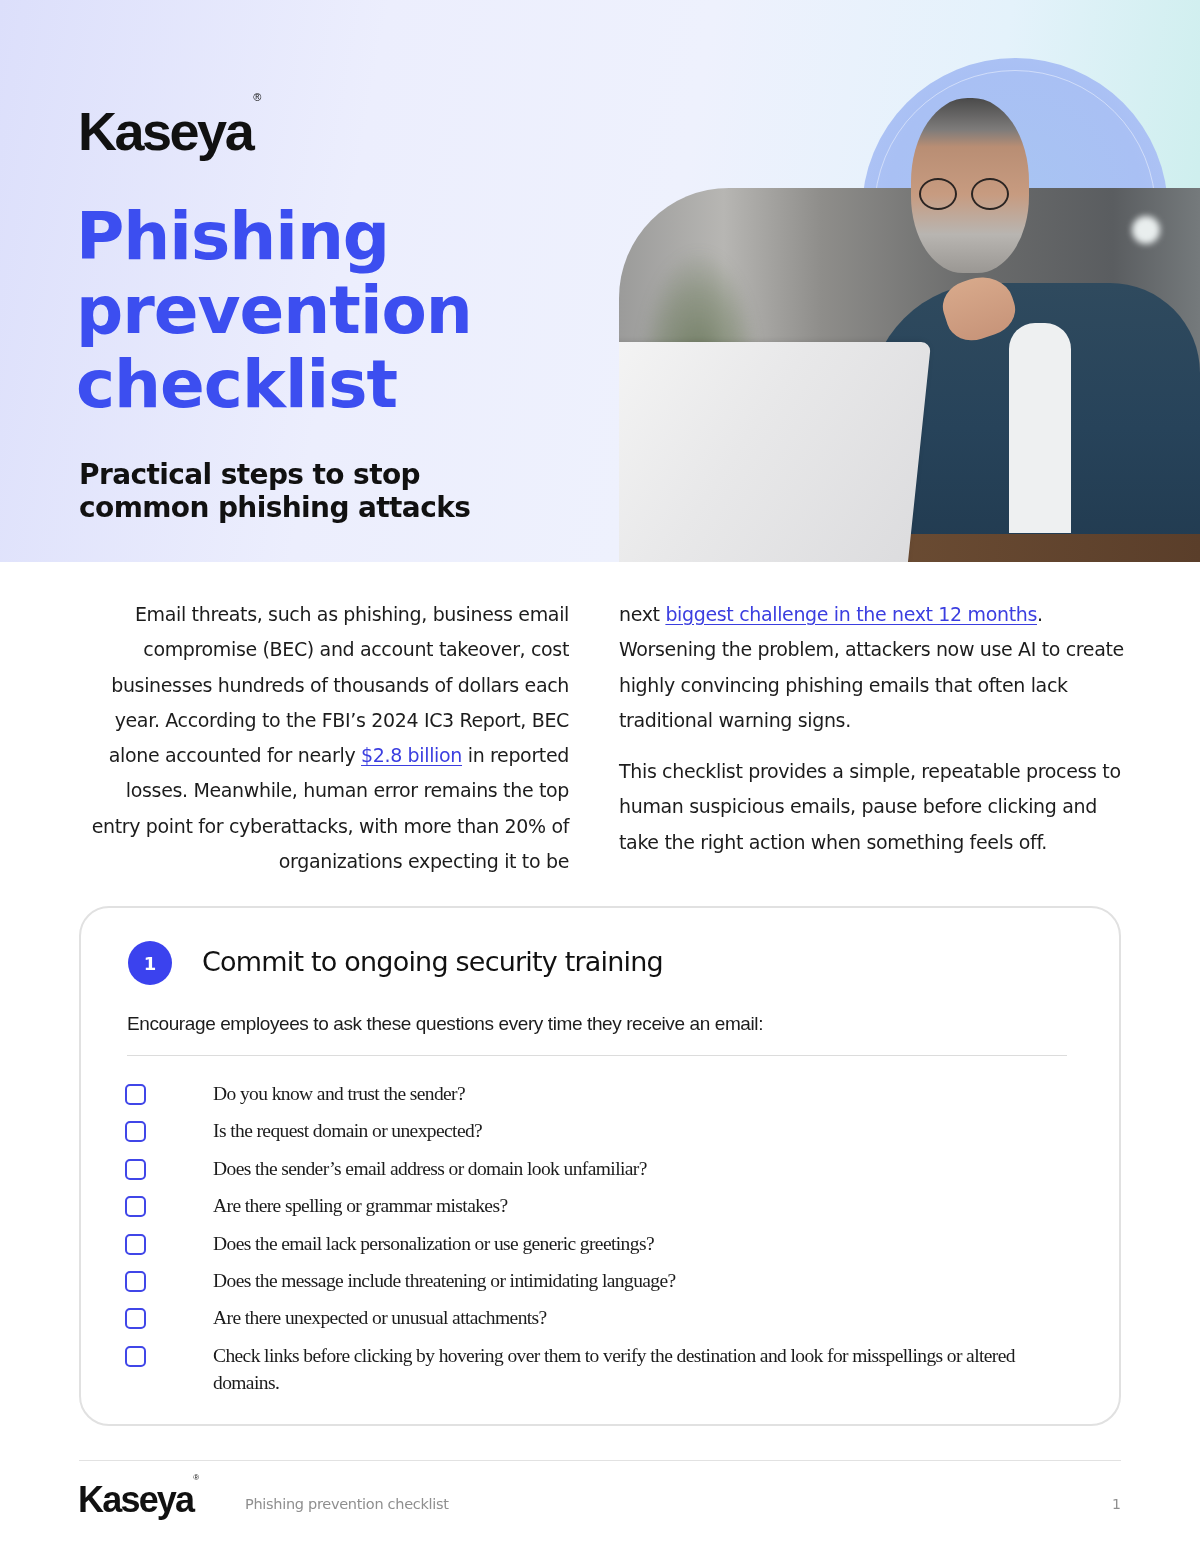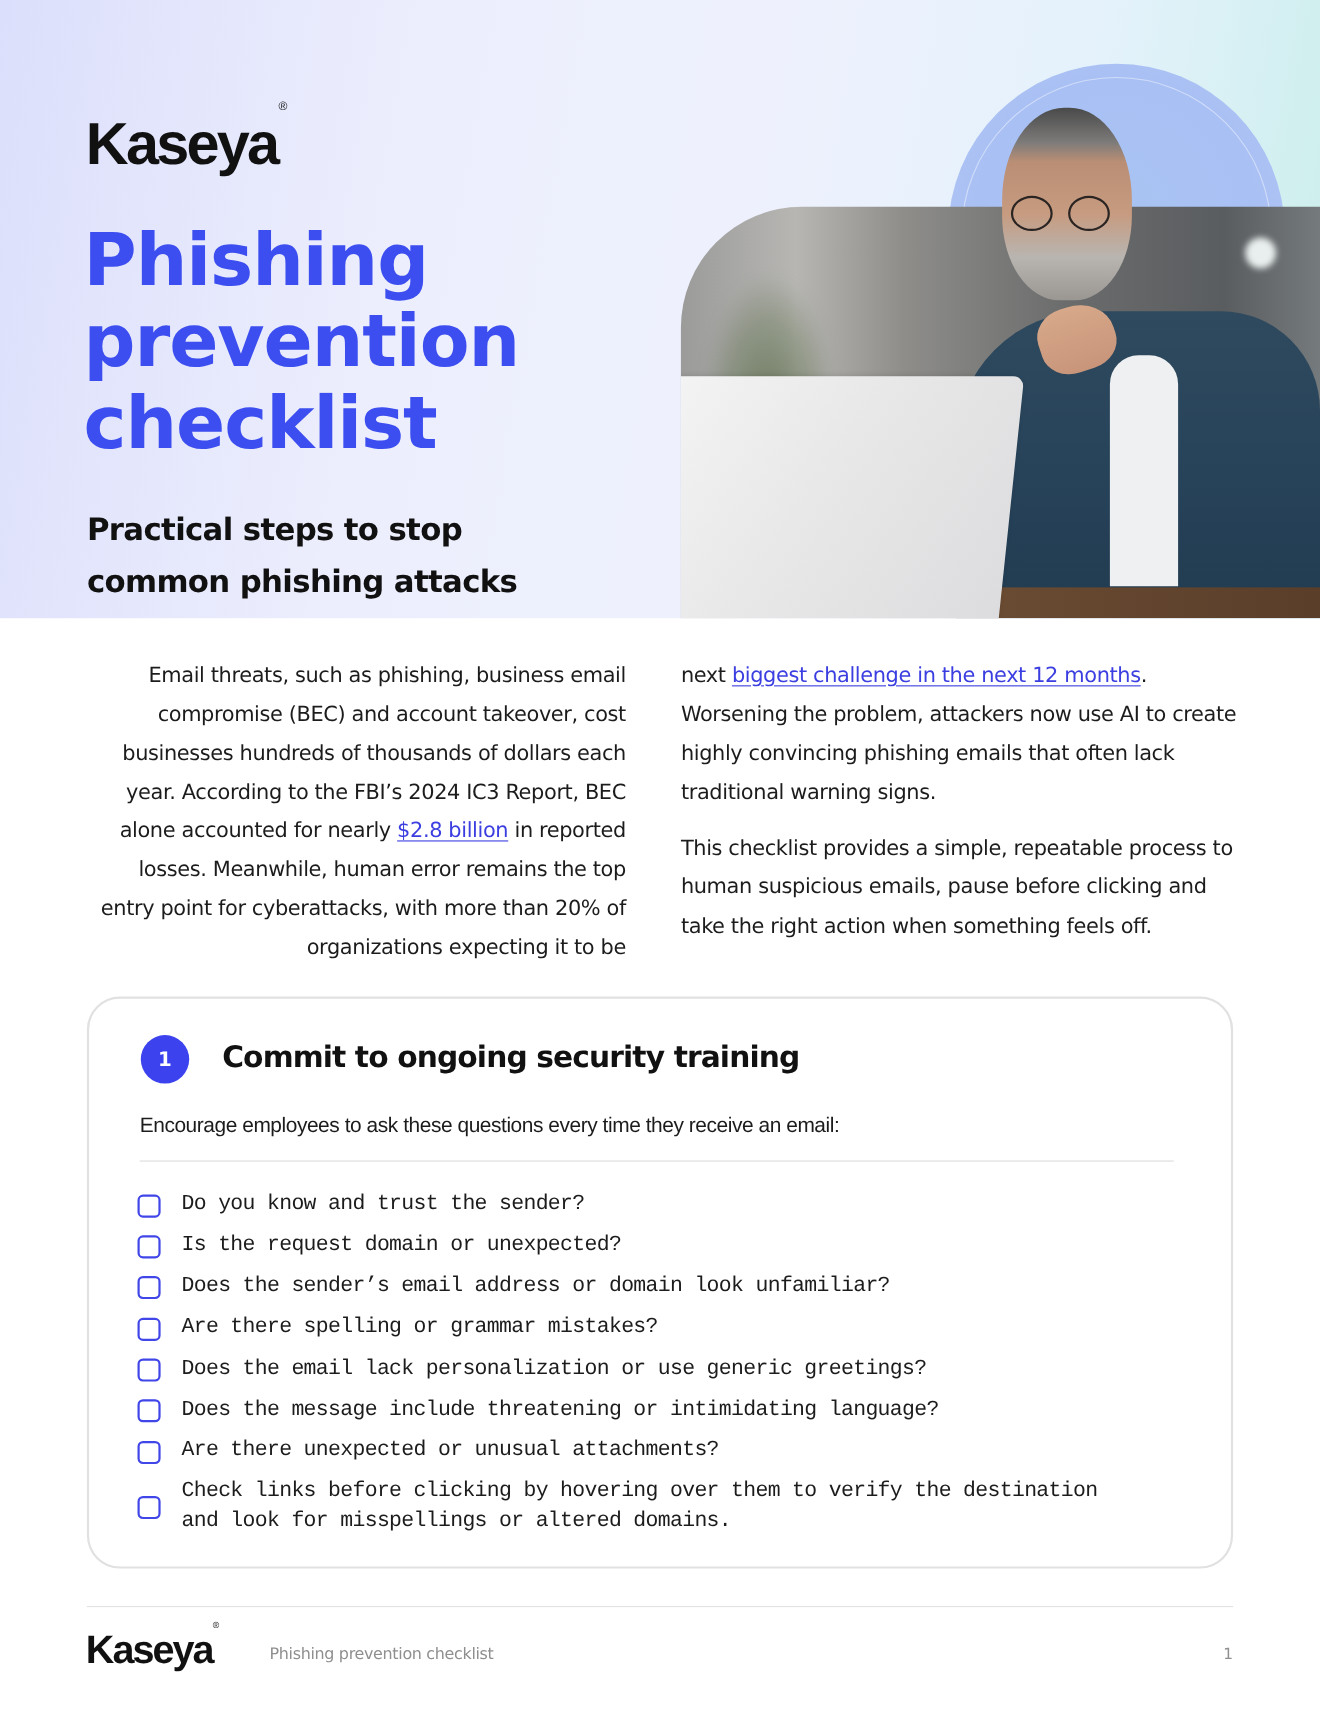--- a/index.html
+++ b/index.html
@@ -19,21 +19,21 @@
     }
     .brand-logo sup { font-size: 11px; font-weight: 400; letter-spacing: 0; position: relative; top: -30px; margin-left: 1px; }
     .hero-title {
       position: absolute; left: 76px; top: 200px; width: 520px;
       font-family: "DejaVu Sans", sans-serif; font-weight: 700;
       font-size: 66px; line-height: 74px; color: #3c4ef0; letter-spacing: -1px;
     }
     .hero-subtitle {
       position: absolute; left: 79px; top: 458px; width: 440px;
       font-family: "DejaVu Sans", sans-serif; font-weight: 700;
-      font-size: 28px; line-height: 47px; color: #111111; letter-spacing: -0.6px;
+      font-size: 28px; line-height: 33px; color: #111111; letter-spacing: -0.6px;
     }
 
     
     .photo-circle {
       position: absolute; left: 862px; top: 58px; width: 306px; height: 306px;
       border-radius: 50%;
       background: radial-gradient(circle at 50% 45%, #a8c4f2 0%, #a9c0f4 55%, #b6c8f6 100%);
     }
     .photo-circle::after {
       content: ""; position: absolute; inset: 12px; border-radius: 50%;
@@ -111,36 +111,36 @@
       border: 2px solid #e1e1e1; border-radius: 30px; background: #ffffff;
     }
     .step-badge {
       position: absolute; left: 47px; top: 33px; width: 44px; height: 44px; border-radius: 50%;
       background: #3b42ee; color: #ffffff;
       font-family: "DejaVu Sans", sans-serif; font-weight: 700; font-size: 18px;
       display: flex; align-items: center; justify-content: center;
     }
     .card-title {
       position: absolute; left: 121px; top: 34px;
-      font-family: "DejaVu Sans", sans-serif; font-weight: 700;
+      font-family: "DejaVu Sans", sans-serif; font-weight: 400;
       font-size: 27px; line-height: 40px; color: #111111; letter-spacing: -0.8px;
     }
     .card-intro {
       position: absolute; left: 46px; top: 102px;
       font-family: Liberation Sans, sans-serif; font-size: 19px; line-height: 28px;
       color: #1c1c1c; letter-spacing: -0.4px;
     }
     .card-divider {
       position: absolute; left: 46px; top: 147px; width: 940px; height: 1px; background: #dcdcdc;
     }
     .checklist { position: absolute; left: 44px; top: 172px; width: 900px; list-style: none; }
     .check-item {
-      display: flex; align-items: center; margin-bottom: 9.4px;
-      font-family: Liberation Mono, monospace; font-size: 19.5px; line-height: 28px;
-      color: #1c1c1c; letter-spacing: -0.6px;
+      display: flex; align-items: flex-start; margin-bottom: 9.4px;
+      font-family: Liberation Serif, serif; font-size: 19.5px; line-height: 28px;
+      color: #1c1c1c; letter-spacing: -0.6px; gap: 48px;
     }
     .checkbox {
       flex: none; width: 21px; height: 21px; margin-top: 4px; margin-right: 19px;
       border: 2.4px solid #4046e8; border-radius: 5px; background: #ffffff; cursor: pointer;
     }
 
     
     .footer-rule { position: absolute; left: 79px; top: 1460px; width: 1042px; height: 1px; background: #e2e2e2; }
     .footer-logo {
       position: absolute; left: 78px; top: 1482px;

